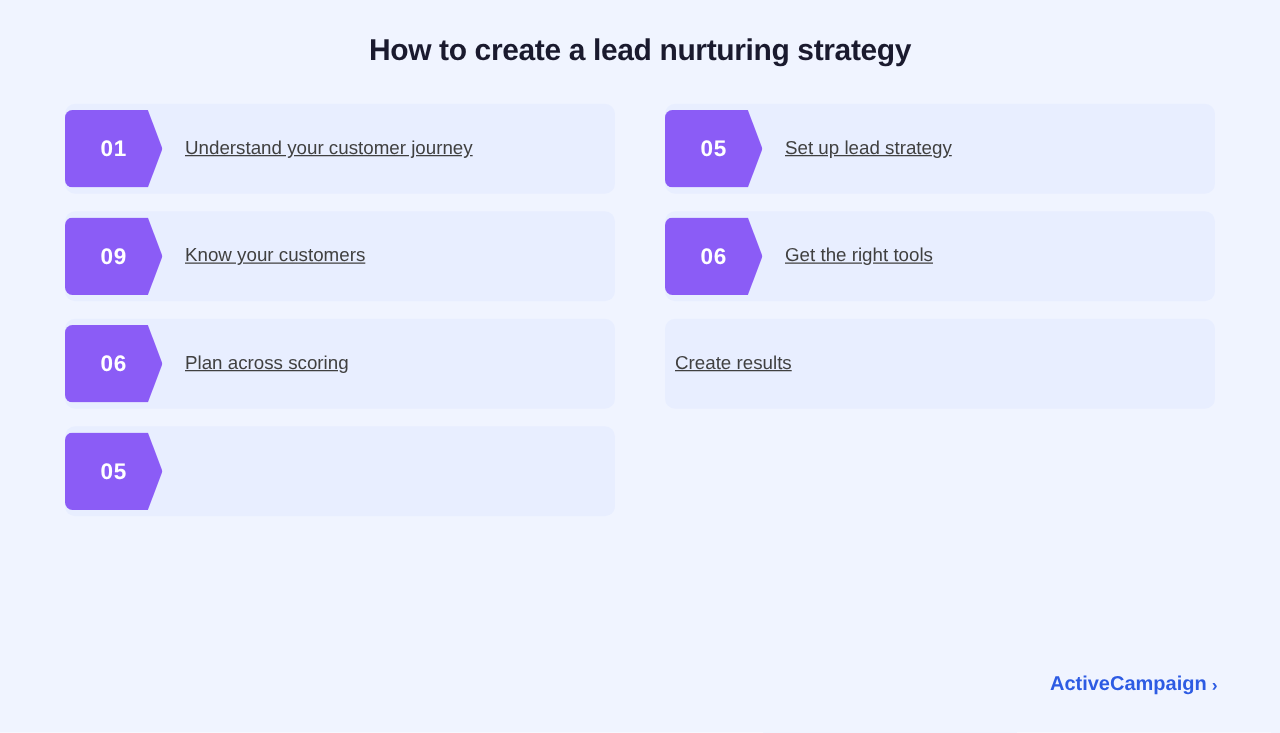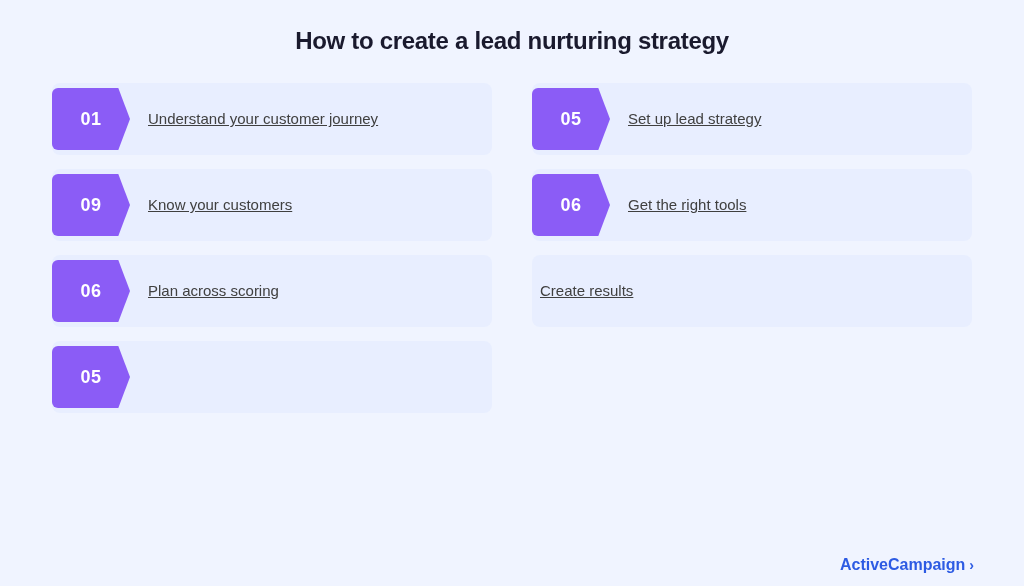--- a/index.html
+++ b/index.html
@@ -85,21 +85,21 @@
       font-size: 15px;
       font-weight: 500;
       color: #404040;
       padding: 0 16px 0 8px;
       line-height: 1.3;
       text-decoration: underline;
     }
 
     .brand {
       position: absolute;
-      bottom: 12px;
+      bottom: 29px;
       right: 50px;
       display: flex;
       align-items: center;
       gap: 4px;
       font-size: 16px;
       font-weight: 700;
       color: #2d5be3;
     }
 
     .brand-chevron {

